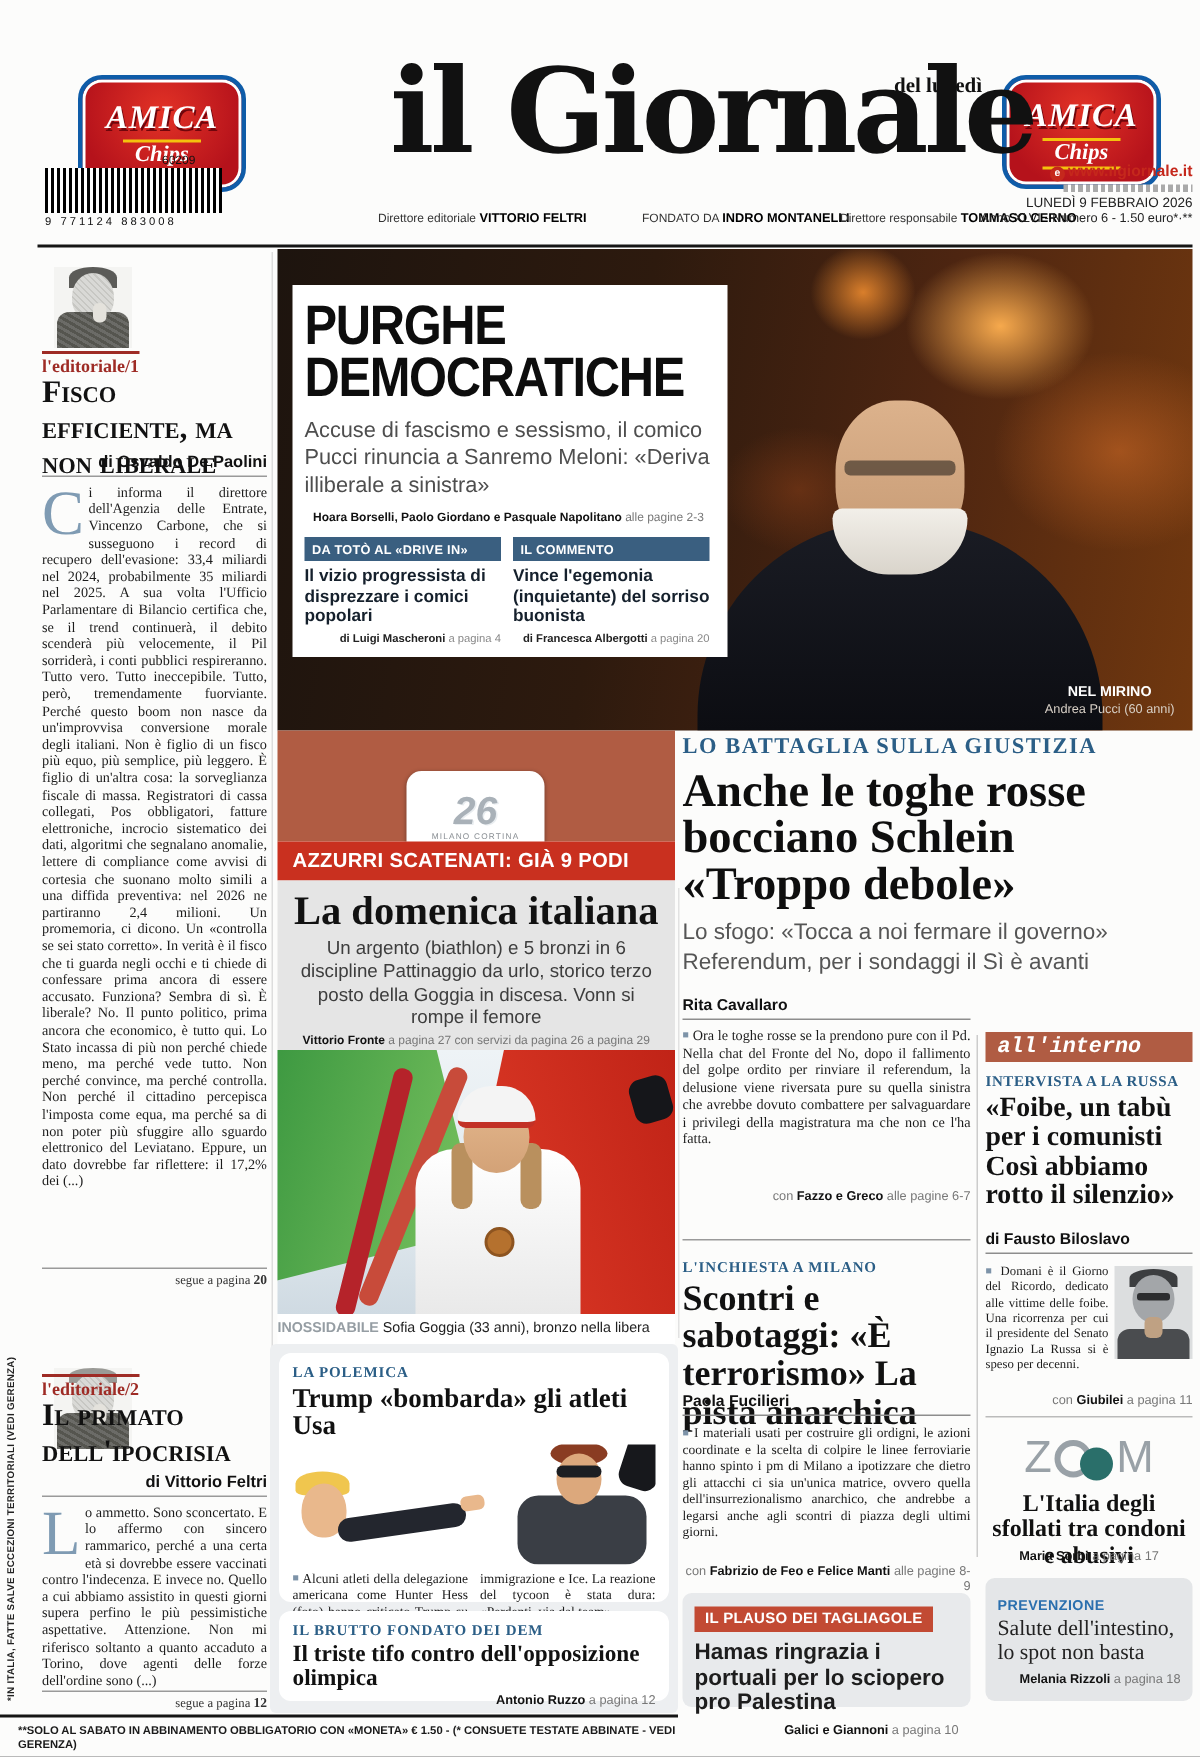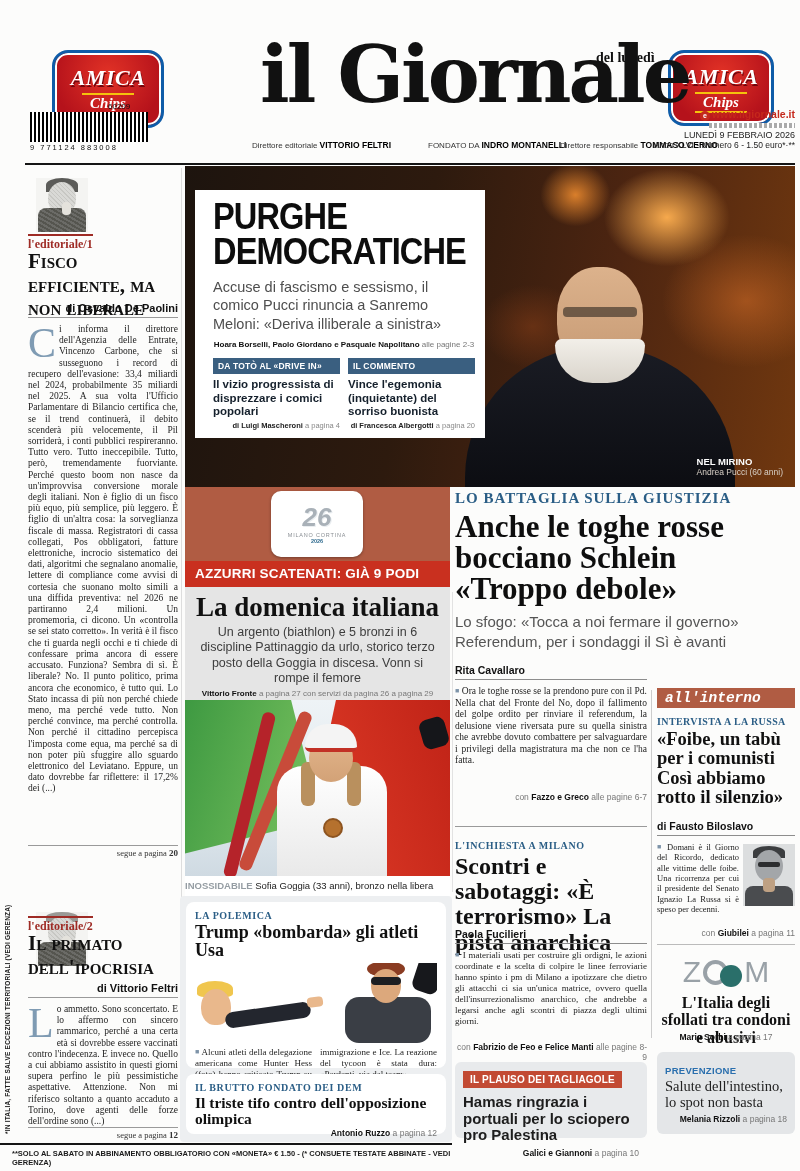--- a/index.html
+++ b/index.html
@@ -61,40 +61,40 @@
       radial-gradient(75px 60px at 57% 50%,rgba(140,64,24,.5),rgba(140,64,24,0) 70%),
       linear-gradient(100deg,#1d140e 0%,#2d1a0e 38%,#4d2511 68%,#71380f 100%);}
   .suit{position:absolute;right:60px;bottom:0;width:270px;height:140px;border-radius:130px 130px 0 0;
         background:linear-gradient(#1a1c24,#0c0d12);}
   .head{position:absolute;right:152px;bottom:118px;width:86px;height:102px;border-radius:46% 46% 44% 44%;
         background:linear-gradient(#dcb28c,#c69a74);}
   .beard{position:absolute;right:150px;bottom:104px;width:90px;height:44px;border-radius:8px 8px 46px 46px;
          background:linear-gradient(#f2efe9,#d9d4cb);}
   .glasses{position:absolute;right:158px;bottom:170px;width:74px;height:10px;border-radius:4px;
            background:rgba(30,25,22,.55);}
-  #hero-card{left:195px;top:190px;width:290px;background:#fff;padding:10px 10px 8px 18px;box-sizing:border-box;}
+  #hero-card{left:195px;top:190px;width:290px;background:#fff;padding:10px 10px 8px 8px;box-sizing:border-box;}
   #hero-h1{font-family:"Liberation Sans",sans-serif;font-weight:900;font-size:37px;line-height:.94;
            letter-spacing:-1px;transform:scaleX(.88);transform-origin:left;color:#0d0d0d;}
   #hero-sub{font-family:"Liberation Sans",sans-serif;font-size:14.5px;line-height:1.28;color:#4e4e4e;margin-top:8px;}
   #hero-by{font-family:"Liberation Sans",sans-serif;font-size:8px;color:#777;text-align:center;margin-top:7px;}
   #hero-by b{color:#111;}
   #hero-boxes{display:flex;gap:8px;margin-top:9px;}
   .hbox{width:131px;}
   .hbox-bar{background:#3a5f80;color:#fff;font-family:"Liberation Sans",sans-serif;font-weight:700;
             font-size:8.5px;padding:3px 5px;letter-spacing:.2px;}
   .hbox-title{font-family:"Liberation Sans",sans-serif;font-weight:800;font-size:11.5px;line-height:1.16;
               color:#15202c;margin-top:4px;}
   .hbox-by{font-family:"Liberation Sans",sans-serif;font-size:7.5px;color:#888;text-align:right;margin-top:3px;}
   .hbox-by b{color:#222;}
-  #hero-cap{right:12px;bottom:10px;text-align:left;font-family:"Liberation Sans",sans-serif;}
+  #hero-cap{right:12px;bottom:10px;text-align:center;font-family:"Liberation Sans",sans-serif;}
   #hero-cap .l1{color:#fff;font-weight:700;font-size:9.5px;}
   #hero-cap .l2{color:#d8d0c6;font-size:8.5px;}
   
   #band{left:185px;top:487px;width:265px;height:74px;background:#b05c43;}
-  #mc-logo{left:271px;top:491px;width:92px;height:66px;background:#fff;border-radius:10px;
+  #mc-logo{left:271px;top:514px;width:92px;height:66px;background:#fff;border-radius:10px;
            box-shadow:0 1px 3px rgba(0,0,0,.35);display:flex;flex-direction:column;align-items:center;
            justify-content:center;}
   #mc-num{font-family:"Liberation Sans",sans-serif;font-weight:900;font-style:italic;font-size:26px;
           line-height:1;color:#a9b1b8;text-shadow:1px 1px 0 #e9edf0;}
   #mc-name{font-family:"Liberation Sans",sans-serif;font-size:5.5px;letter-spacing:.8px;color:#8a8f94;margin-top:2px;}
   #mc-year{font-family:"Liberation Sans",sans-serif;font-size:5.5px;color:#2e6a8e;font-weight:700;}
   #azz-bar{left:185px;top:561px;width:265px;height:26px;background:#c9301f;color:#fff;
            font-family:"Liberation Sans",sans-serif;font-weight:900;font-size:13.5px;line-height:26px;
            padding-left:10px;box-sizing:border-box;letter-spacing:.2px;}
   #sport-panel{left:185px;top:587px;width:265px;height:113px;background:#e5e5e5;box-sizing:border-box;

